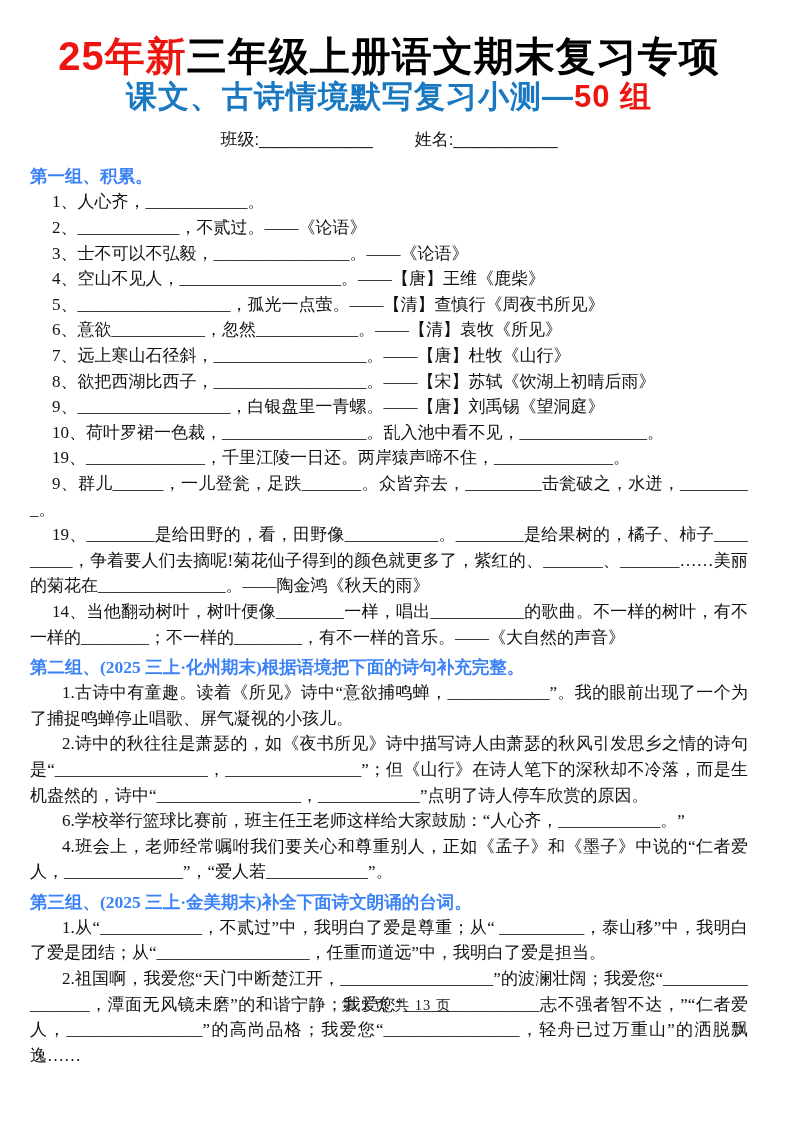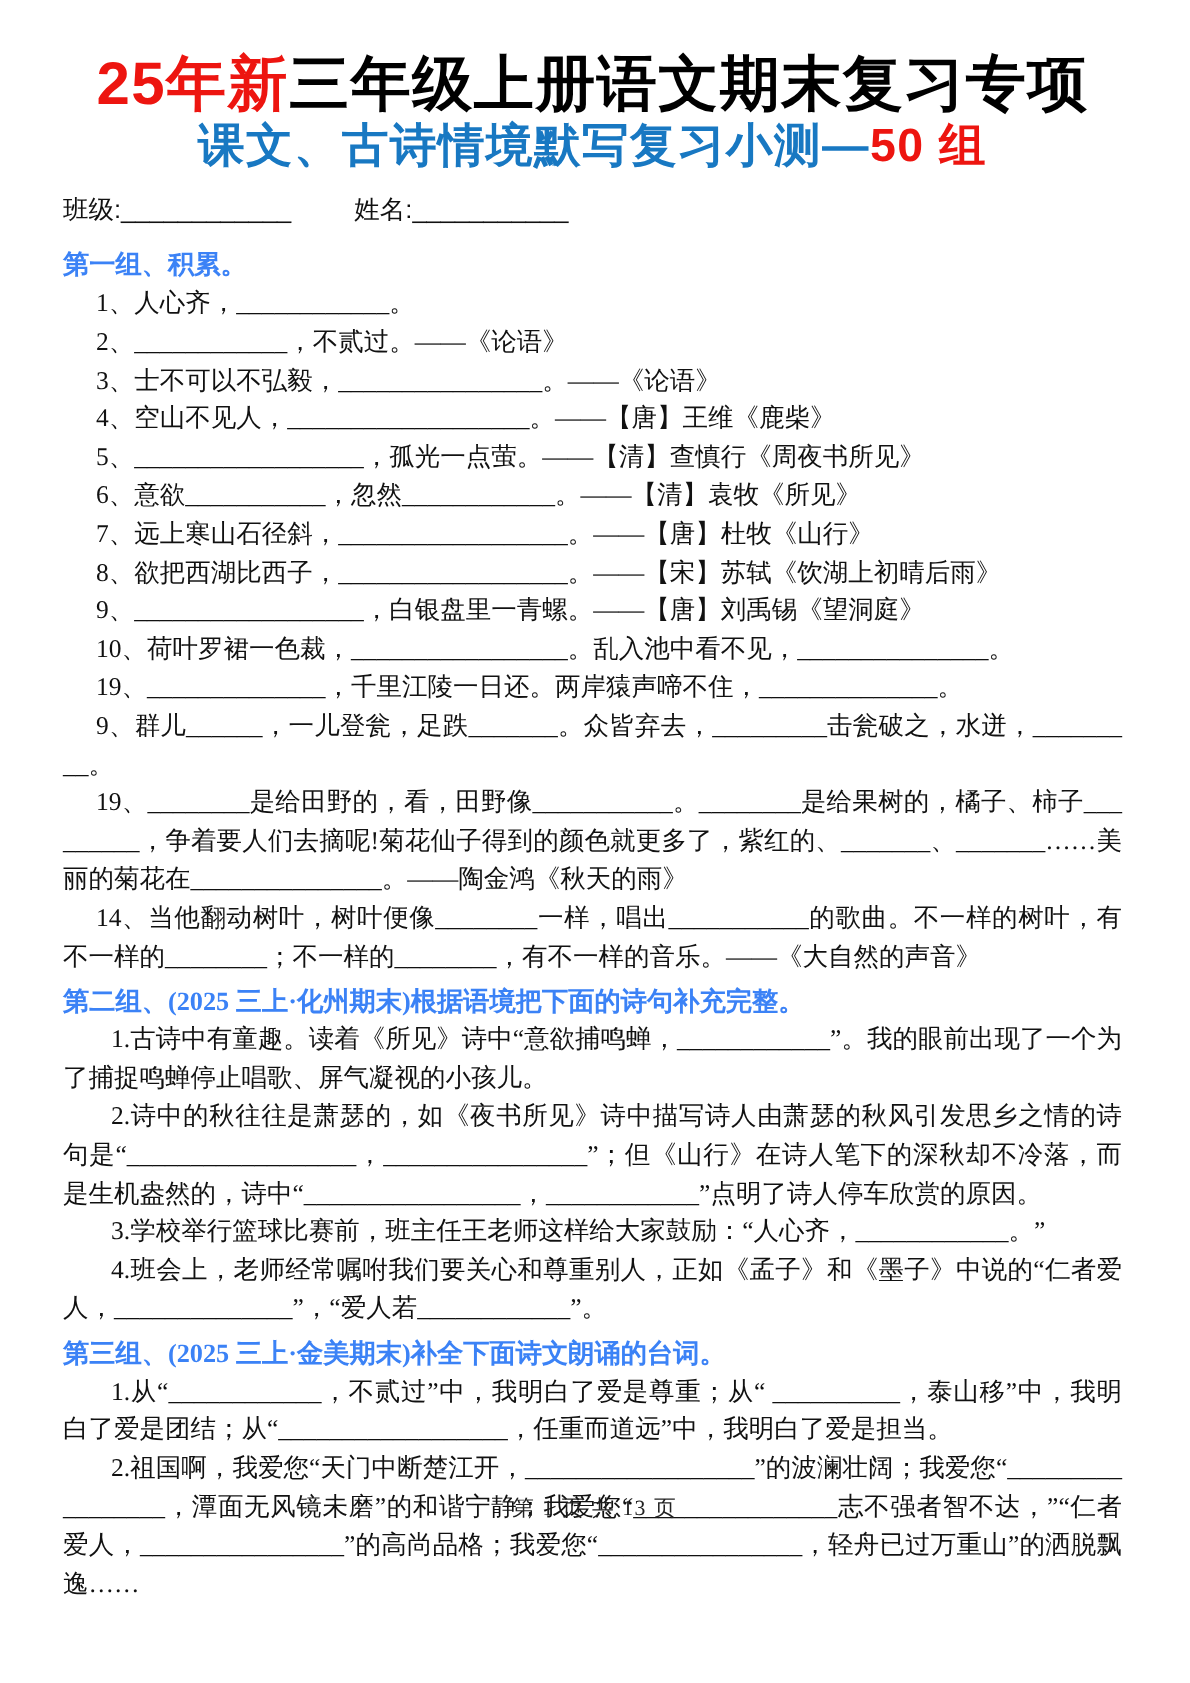--- a/index.html
+++ b/index.html
@@ -6,21 +6,21 @@
     margin: 0;
     padding: 0;
     background: #ffffff;
   }
   .page {
     position: relative;
     width: 793px;
     height: 1065px;
     margin: 0 auto;
     box-sizing: border-box;
-    padding: 34px 45px 0 42px;
+    padding: 34px 45px 0 30px;
     background: #ffffff;
     font-family: "Liberation Serif", "DejaVu Serif", serif;
     color: #111111;
     overflow: hidden;
   }
   .title {
     margin: 0;
     text-align: center;
     font-family: "Liberation Sans", "DejaVu Sans", sans-serif;
     font-weight: bold;
@@ -35,20 +35,21 @@
     text-align: center;
     font-family: "Liberation Sans", "DejaVu Sans", sans-serif;
     font-weight: bold;
     font-size: 31px;
     line-height: 1.15;
     letter-spacing: 1px;
     color: var(--accent-blue, #1878c2);
   }
   .student-fields {
     margin-top: 14px;
+    text-align: center;
     font-family: "Liberation Sans", "DejaVu Sans", sans-serif;
     font-size: 17px;
     color: #111111;
   }
   .student-fields .blank { letter-spacing: 0; }
   .student-fields .gap { display: inline-block; width: 42px; }
   .worksheet-body { margin-top: 12px; }
   .section-heading {
     margin: 4px 0 0 0;
     font-size: 17.5px;
@@ -100,21 +101,21 @@
       <p class="item s1">8、欲把西湖比西子，__________________。——【宋】苏轼《饮湖上初晴后雨》</p>
       <p class="item s1">9、__________________，白银盘里一青螺。——【唐】刘禹锡《望洞庭》</p>
       <p class="item s1">10、荷叶罗裙一色裁，_________________。乱入池中看不见，_______________。</p>
       <p class="item s1">19、______________，千里江陵一日还。两岸猿声啼不住，______________。</p>
       <p class="item s1">9、群儿______，一儿登瓮，足跌_______。众皆弃去，_________击瓮破之，水迸，_________。</p>
       <p class="item s1">19、________是给田野的，看，田野像___________。________是给果树的，橘子、柿子_________，争着要人们去摘呢!菊花仙子得到的颜色就更多了，紫红的、_______、_______……美丽的菊花在_______________。——陶金鸿《秋天的雨》</p>
       <p class="item s1">14、当他翻动树叶，树叶便像________一样，唱出___________的歌曲。不一样的树叶，有不一样的________；不一样的________，有不一样的音乐。——《大自然的声音》</p>
       <h3 class="section-heading">第二组、(2025 三上·化州期末)根据语境把下面的诗句补充完整。</h3>
       <p class="item s2">1.古诗中有童趣。读着《所见》诗中“意欲捕鸣蝉，____________”。我的眼前出现了一个为了捕捉鸣蝉停止唱歌、屏气凝视的小孩儿。</p>
       <p class="item s2">2.诗中的秋往往是萧瑟的，如《夜书所见》诗中描写诗人由萧瑟的秋风引发思乡之情的诗句是“__________________，________________”；但《山行》在诗人笔下的深秋却不冷落，而是生机盎然的，诗中“_________________，____________”点明了诗人停车欣赏的原因。</p>
-      <p class="item s2">3.学校举行篮球比赛前，班主任王老师这样给大家鼓励：“人心齐，____________。”</p>
+      <p class="item s2">6.学校举行篮球比赛前，班主任王老师这样给大家鼓励：“人心齐，____________。”</p>
       <p class="item s2">4.班会上，老师经常嘱咐我们要关心和尊重别人，正如《孟子》和《墨子》中说的“仁者爱人，______________”，“爱人若____________”。</p>
       <h3 class="section-heading">第三组、(2025 三上·金美期末)补全下面诗文朗诵的台词。</h3>
       <p class="item s3">1.从“____________，不贰过”中，我明白了爱是尊重；从“ __________，泰山移”中，我明白了爱是团结；从“__________________，任重而道远”中，我明白了爱是担当。</p>
       <p class="item s3">2.祖国啊，我爱您“天门中断楚江开，__________________”的波澜壮阔；我爱您“_________________，潭面无风镜未磨”的和谐宁静；我爱您“________________志不强者智不达，”“仁者爱人，________________”的高尚品格；我爱您“________________，轻舟已过万重山”的洒脱飘逸……</p>
     </div>
 
   <div class="page-footer">第 1 页 共 13 页</div>
 
 </div>
 

